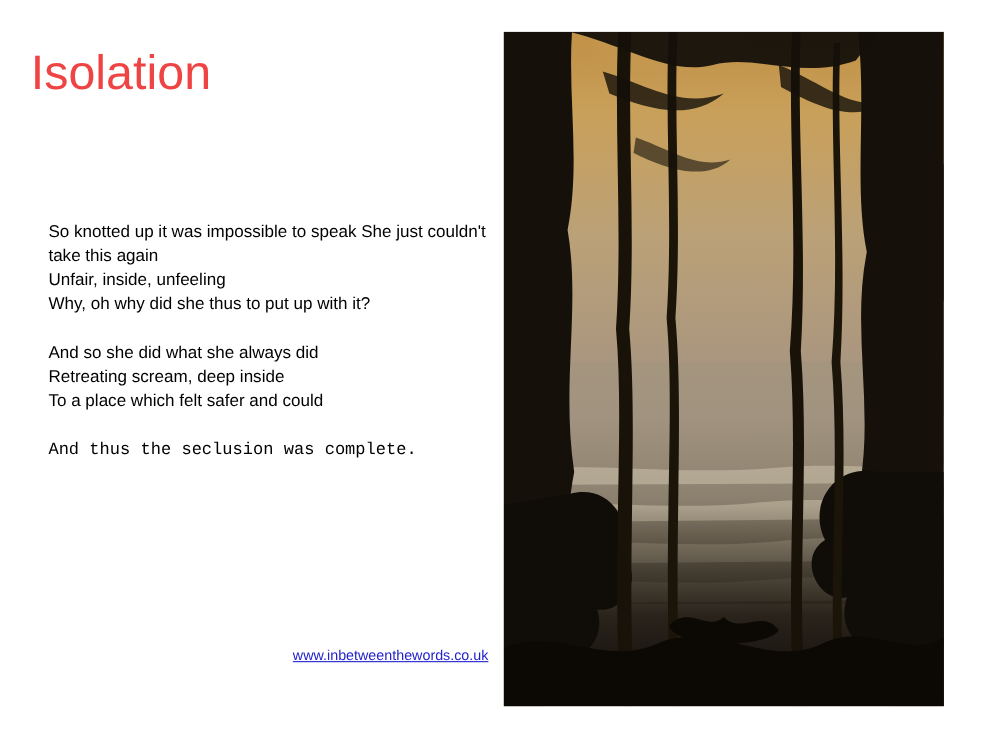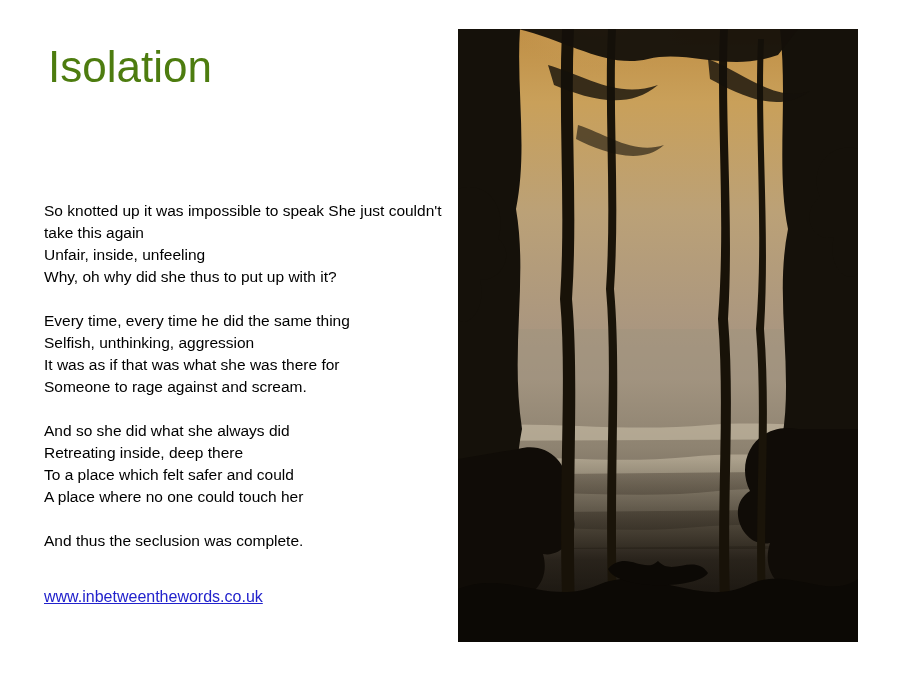--- a/index.html
+++ b/index.html
@@ -14,53 +14,54 @@
     overflow: hidden;
   }
   .slide {
     position: relative;
     width: 900px;
     height: 673px;
     background: #ffffff;
   }
   .slide-title {
     position: absolute;
-    left: 48px;
+    left: 28px;
     top: 42px;
     font-size: 44px;
     line-height: 1.15;
-    color: #4d7c0f;
+    color: #ef4444;
     font-weight: normal;
     letter-spacing: 0px;
   }
   .poem-body {
     position: absolute;
     left: 44px;
     top: 200px;
     width: 400px;
     font-size: 15.5px;
     line-height: 22px;
     color: #000000;
   }
   .stanza {
     margin: 0 0 22px 0;
   }
   .stanza:last-of-type {
     margin-bottom: 0;
+    font-family: Liberation Mono, monospace;
   }
   .line {
     white-space: normal;
   }
   .link-wrap {
     position: absolute;
     left: 44px;
     top: 588px;
     width: 400px;
-    text-align: left;
-    font-size: 16px;
+    text-align: right;
+    font-size: 13px;
   }
   .link-wrap a {
     color: #2222cc;
     text-decoration: underline;
   }
   .photo {
     position: absolute;
     left: 458px;
     top: 29px;
     width: 400px;
@@ -81,30 +82,23 @@
 
   <div class="slide-title">Isolation</div>
 
   <div class="poem-body">
     <div class="stanza">
       <div class="line">So knotted up it was impossible to speak She just couldn't take this again</div>
       <div class="line">Unfair, inside, unfeeling</div>
       <div class="line">Why, oh why did she thus to put up with it?</div>
     </div>
     <div class="stanza">
-      <div class="line">Every time, every time he did the same thing</div>
-      <div class="line">Selfish, unthinking, aggression</div>
-      <div class="line">It was as if that was what she was there for</div>
-      <div class="line">Someone to rage against and scream.</div>
-    </div>
-    <div class="stanza">
       <div class="line">And so she did what she always did</div>
-      <div class="line">Retreating inside, deep there</div>
+      <div class="line">Retreating scream, deep inside</div>
       <div class="line">To a place which felt safer and could</div>
-      <div class="line">A place where no one could touch her</div>
     </div>
     <div class="stanza">
       <div class="line">And thus the seclusion was complete.</div>
     </div>
   </div>
 
   <div class="link-wrap">
     <a href="#">www.inbetweenthewords.co.uk</a>
   </div>
 

